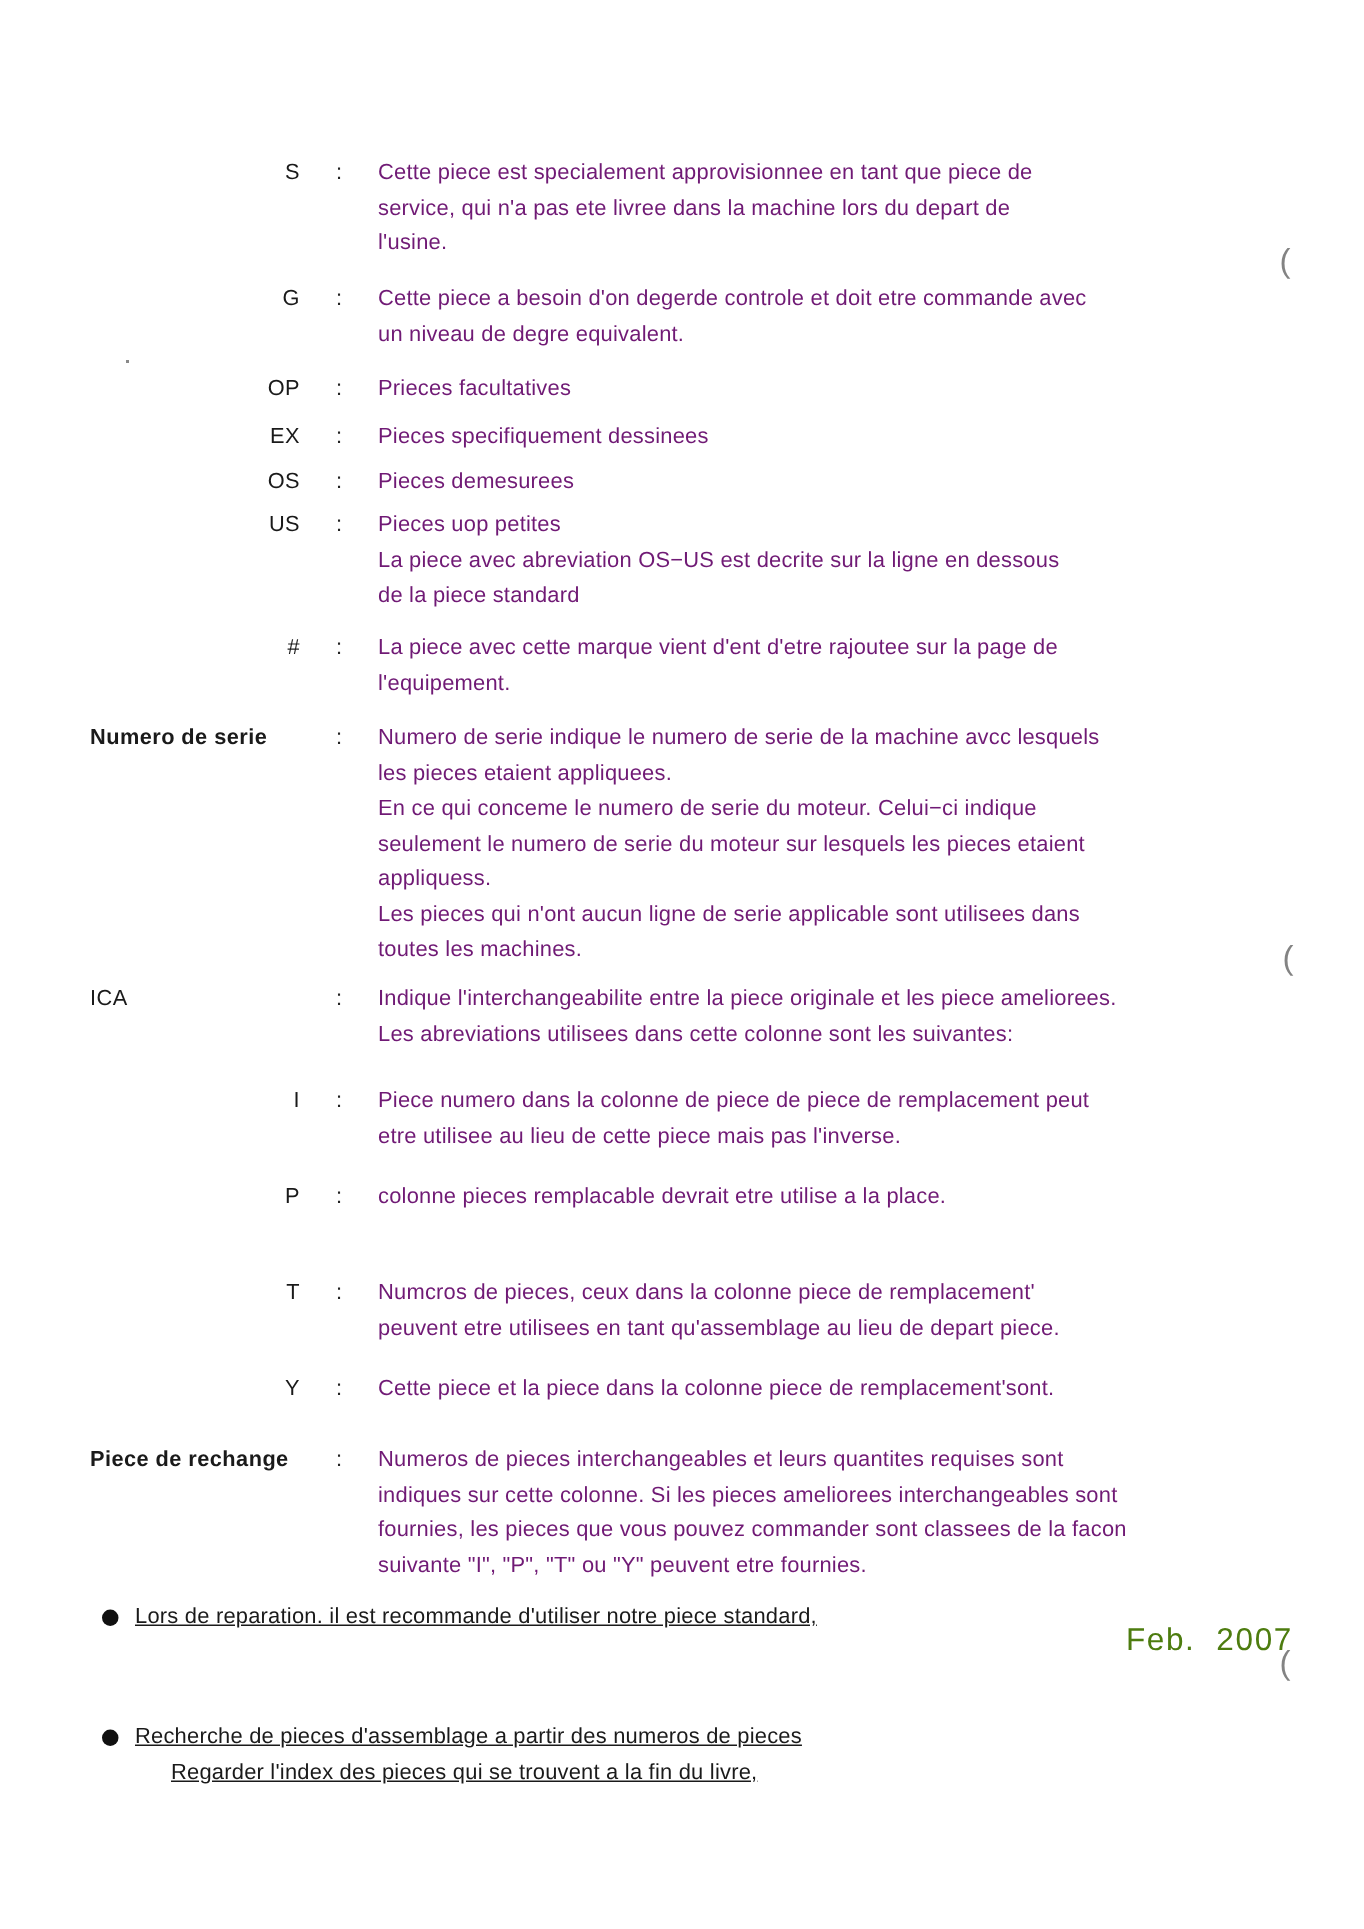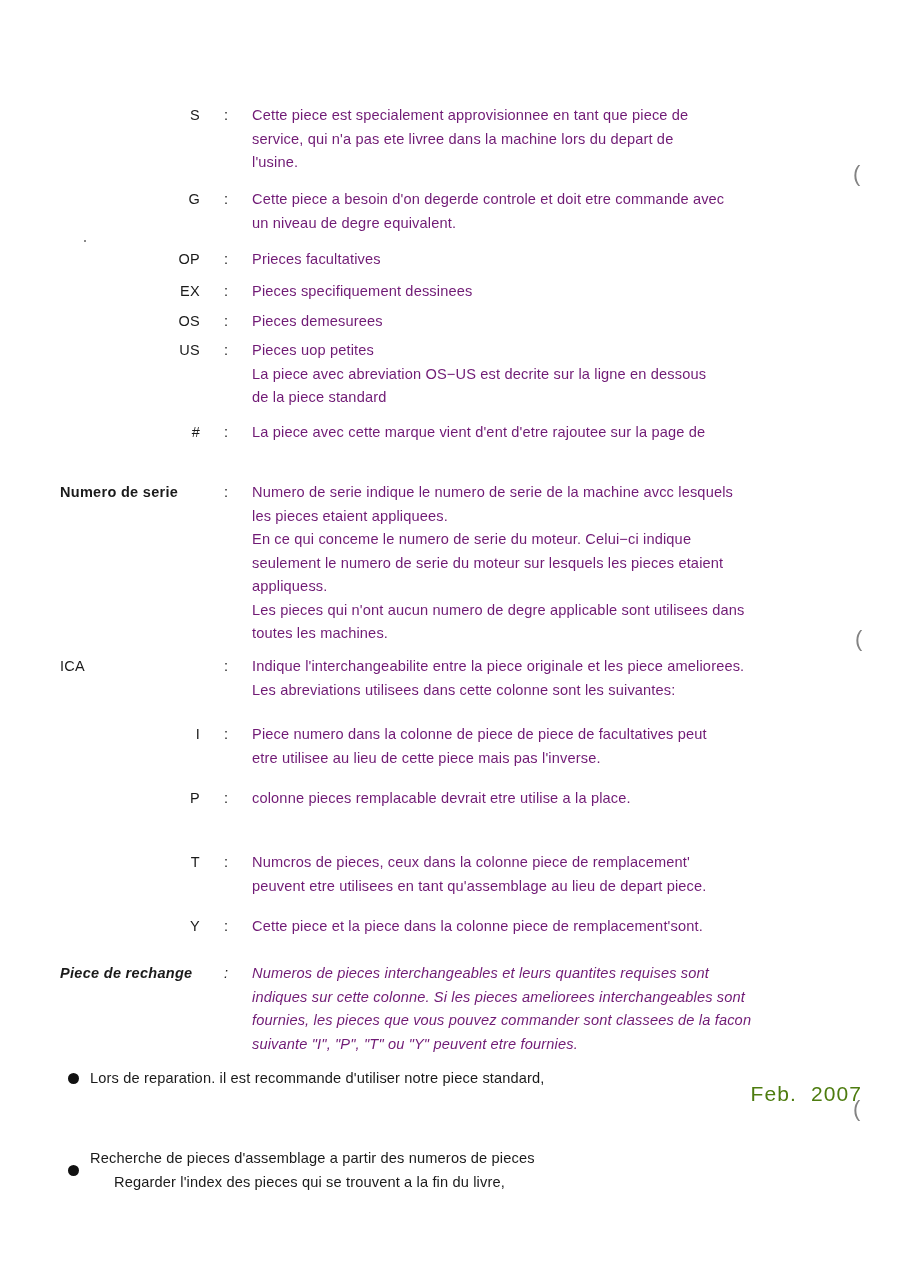--- a/index.html
+++ b/index.html
@@ -60,21 +60,22 @@
     line-height: 23.5px;
     letter-spacing: 0.15px;
     color: #701a75;
   }
   .body .ln { display: block; white-space: nowrap; }
 
   
   .bulletrow {
     position: absolute;
     display: flex;
-    align-items: center;
+    align-items: flex-start;
+    text-decoration: underline;
   }
   .bullet {
     flex: 0 0 auto;
     width: 22px;
     font-size: 13px;
     line-height: 23.5px;
     text-align: left;
     color: #000;
   }
   .bullet .dot {
@@ -179,51 +180,52 @@
       <span class="ln">La piece avec abreviation OS−US est decrite sur la ligne en dessous</span>
       <span class="ln">de la piece standard</span>
     </div>
   </div>
 
   <div class="defrow" style="left:60px; top:421px; width:790px;">
     <div class="lbl short">#</div>
     <div class="colon">:</div>
     <div class="body">
       <span class="ln">La piece avec cette marque vient d'ent d'etre rajoutee sur la page de</span>
+      <span class="ln">l'equipement.</span>
     </div>
   </div>
 
   <div class="defrow" style="left:60px; top:481px; width:800px;">
     <div class="lbl long bold">Numero de serie</div>
     <div class="colon">:</div>
     <div class="body">
       <span class="ln">Numero de serie indique le numero de serie de la machine avcc lesquels</span>
       <span class="ln">les pieces etaient appliquees.</span>
       <span class="ln">En ce qui conceme le numero de serie du moteur. Celui−ci indique</span>
       <span class="ln">seulement le numero de serie du moteur sur lesquels les pieces etaient</span>
       <span class="ln">appliquess.</span>
-      <span class="ln">Les pieces qui n'ont aucun numero de degre applicable sont utilisees dans</span>
+      <span class="ln">Les pieces qui n'ont aucun ligne de serie applicable sont utilisees dans</span>
       <span class="ln">toutes les machines.</span>
     </div>
   </div>
 
   <div class="defrow" style="left:60px; top:655px; width:800px;">
     <div class="lbl long">ICA</div>
     <div class="colon">:</div>
     <div class="body">
       <span class="ln">Indique l'interchangeabilite entre la piece originale et les piece ameliorees.</span>
       <span class="ln">Les abreviations utilisees dans cette colonne sont les suivantes:</span>
     </div>
   </div>
 
   <div class="defrow" style="left:60px; top:723px; width:790px;">
     <div class="lbl short">I</div>
     <div class="colon">:</div>
     <div class="body">
-      <span class="ln">Piece numero dans la colonne de piece de piece de facultatives peut</span>
+      <span class="ln">Piece numero dans la colonne de piece de piece de remplacement peut</span>
       <span class="ln">etre utilisee au lieu de cette piece mais pas l'inverse.</span>
     </div>
   </div>
 
   <div class="defrow" style="left:60px; top:787px; width:790px;">
     <div class="lbl short">P</div>
     <div class="colon">:</div>
     <div class="body">
       <span class="ln">colonne pieces remplacable devrait etre utilise a la place.</span>
     </div>
@@ -239,21 +241,21 @@
   </div>
 
   <div class="defrow" style="left:60px; top:915px; width:790px;">
     <div class="lbl short">Y</div>
     <div class="colon">:</div>
     <div class="body">
       <span class="ln">Cette piece et la piece dans la colonne piece de remplacement'sont.</span>
     </div>
   </div>
 
-  <div class="defrow" style="left:60px; top:962px; width:800px;font-style:italic;">
+  <div class="defrow" style="left:60px; top:962px; width:800px;">
     <div class="lbl long bold">Piece de rechange</div>
     <div class="colon">:</div>
     <div class="body">
       <span class="ln">Numeros de pieces interchangeables et leurs quantites requises sont</span>
       <span class="ln">indiques sur cette colonne. Si les pieces ameliorees interchangeables sont</span>
       <span class="ln">fournies, les pieces que vous pouvez commander sont classees de la facon</span>
       <span class="ln">suivante "I", "P", "T" ou "Y" peuvent etre fournies.</span>
     </div>
   </div>
 

